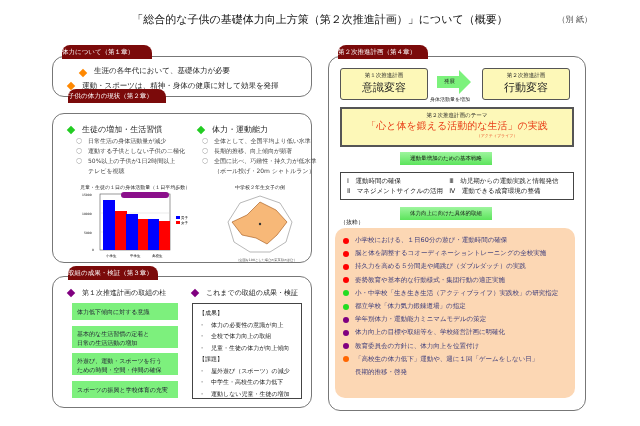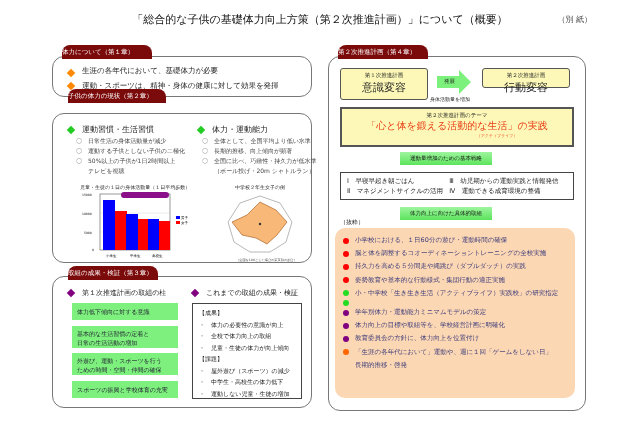--- a/index.html
+++ b/index.html
@@ -22,34 +22,34 @@
   .dot { width: 6px; height: 6px; border-radius: 50%; margin-right: 6px; flex: none; }
 </style>
 </head>
 <body>
 
 <div class="title">「総合的な子供の基礎体力向上方策（第２次推進計画）」について（概要）</div>
 <div class="annex">（別 紙）</div>
 
 <div class="panel" style="left:52px;top:56px;width:260px;height:41px;"></div>
 <div class="tab" style="left:62px;top:45px;width:90px;">体力について（第１章）</div>
-<div class="bullet-row" style="left:68px;top:66px;align-items:flex-end;">
+<div class="bullet-row" style="left:80px;top:66px;align-items:flex-end;">
   <span class="diamond" style="background:#ff8800"></span>
   <span>生涯の各年代において、基礎体力が必要</span>
 </div>
 <div class="bullet-row" style="left:68px;top:81px;">
   <span class="diamond" style="background:#ff8800"></span>
   <span>運動・スポーツは、精神・身体の健康に対して効果を発揮</span>
 </div>
 
 <div class="panel" style="left:52px;top:113px;width:260px;height:150px;"></div>
 <div class="tab" style="left:68px;top:89px;width:98px;">子供の体力の現状（第２章）</div>
 <div class="bullet-row" style="left:68px;top:124px;font-size:8px;">
   <span class="diamond" style="background:#22cc22"></span>
-  <span>運動習慣・生活習慣</span>
+  <span>生徒の増加・生活習慣</span>
 </div>
 <div style="position:absolute;left:76px;top:136px;">
   <div class="sub">〇　日常生活の身体活動量が減少</div>
   <div class="sub">〇　運動する子供としない子供の二極化</div>
   <div class="sub">〇　50%以上の子供が1日2時間以上</div>
   <div class="sub">　　テレビを視聴</div>
 </div>
 <div class="bullet-row" style="left:198px;top:124px;font-size:8px;">
   <span class="diamond" style="background:#22cc22"></span>
   <span>体力・運動能力</span>
@@ -127,34 +127,34 @@
 
 <div class="yellowbox" style="left:340px;top:68px;width:88px;height:32px;">
   <div class="ylabel">第１次推進計画</div>
   <div class="ybig">意識変容</div>
 </div>
 <svg style="position:absolute;left:437px;top:70px;" width="36" height="24">
   <polygon points="0,6 22,6 22,0 34,12 22,24 22,18 0,18" fill="#7cf27c"></polygon>
 </svg>
 <div style="position:absolute;left:444px;top:78px;font-size:5.5px;">発展</div>
 <div style="position:absolute;left:430px;top:96px;font-size:5px;">身体活動量を増加</div>
-<div class="yellowbox" style="left:482px;top:68px;width:88px;height:20px;">
+<div class="yellowbox" style="left:482px;top:68px;width:88px;height:32px;">
   <div class="ylabel">第２次推進計画</div>
   <div class="ybig">行動変容</div>
 </div>
 
 <div class="yellowbox" style="left:340px;top:107px;width:234px;height:40px;border-radius:0;border-width:2px;">
   <div class="ylabel">第２次推進計画のテーマ</div>
   <div style="font-size:10px;color:#e8401a;">「心と体を鍛える活動的な生活」の実践</div>
   <div style="font-size:4px;color:#e8401a;margin-left:80px;">（アクティブライフ）</div>
 </div>
 
 <div class="arrow-banner" style="left:400px;top:152px;width:92px;">運動量増加のための基本戦略</div>
 <div class="outline-box" style="left:340px;top:172px;width:234px;height:28px;display:grid;grid-template-columns:1fr 1.15fr;font-size:6.5px;line-height:10px;">
-  <div>Ⅰ　早寝早起き朝ごはん</div>
+  <div>Ⅰ　運動時間の確保</div>
   <div>Ⅲ　幼児期からの運動実践と情報発信</div>
   <div>Ⅱ　マネジメントサイクルの活用</div>
   <div>Ⅳ　運動できる成育環境の整備</div>
 </div>
 
 <div class="arrow-banner" style="left:400px;top:207px;width:92px;">体力向上に向けた具体的取組</div>
 <div style="position:absolute;left:340px;top:218px;font-size:6px;">（抜粋）</div>
 
 <div class="orange-panel">
   <div class="item">
@@ -172,33 +172,34 @@
   <div class="item">
       <span class="dot" style="background:#ff0000"></span>
       <span>姿勢教育や基本的な行動様式・集団行動の適正実施</span>
     </div>
   <div class="item">
       <span class="dot" style="background:#22dd22"></span>
       <span>小・中学校「生き生き生活（アクティブライフ）実践校」の研究指定</span>
     </div>
   <div class="item">
       <span class="dot" style="background:#22dd22"></span>
+      <span>都立学校「体力気力鍛錬道場」の指定</span>
     </div>
   <div class="item">
       <span class="dot" style="background:#800080"></span>
       <span>学年別体力・運動能力ミニマムモデルの策定</span>
     </div>
   <div class="item">
       <span class="dot" style="background:#800080"></span>
       <span>体力向上の目標や取組等を、学校経営計画に明確化</span>
     </div>
   <div class="item">
       <span class="dot" style="background:#800080"></span>
       <span>教育委員会の方針に、体力向上を位置付け</span>
     </div>
   <div class="item">
       <span class="dot" style="background:#ff6600"></span>
-      <span>「生涯の各年代において」運動や、週に１回「ゲームをしない日」</span>
+      <span>「高校生の体力低下」運動や、週に１回「ゲームをしない日」</span>
     </div>
   <div class="item" style="padding-left:12px;">
       <span>長期的推移・啓発</span>
     </div>
 </div>
 
 </body></html>

